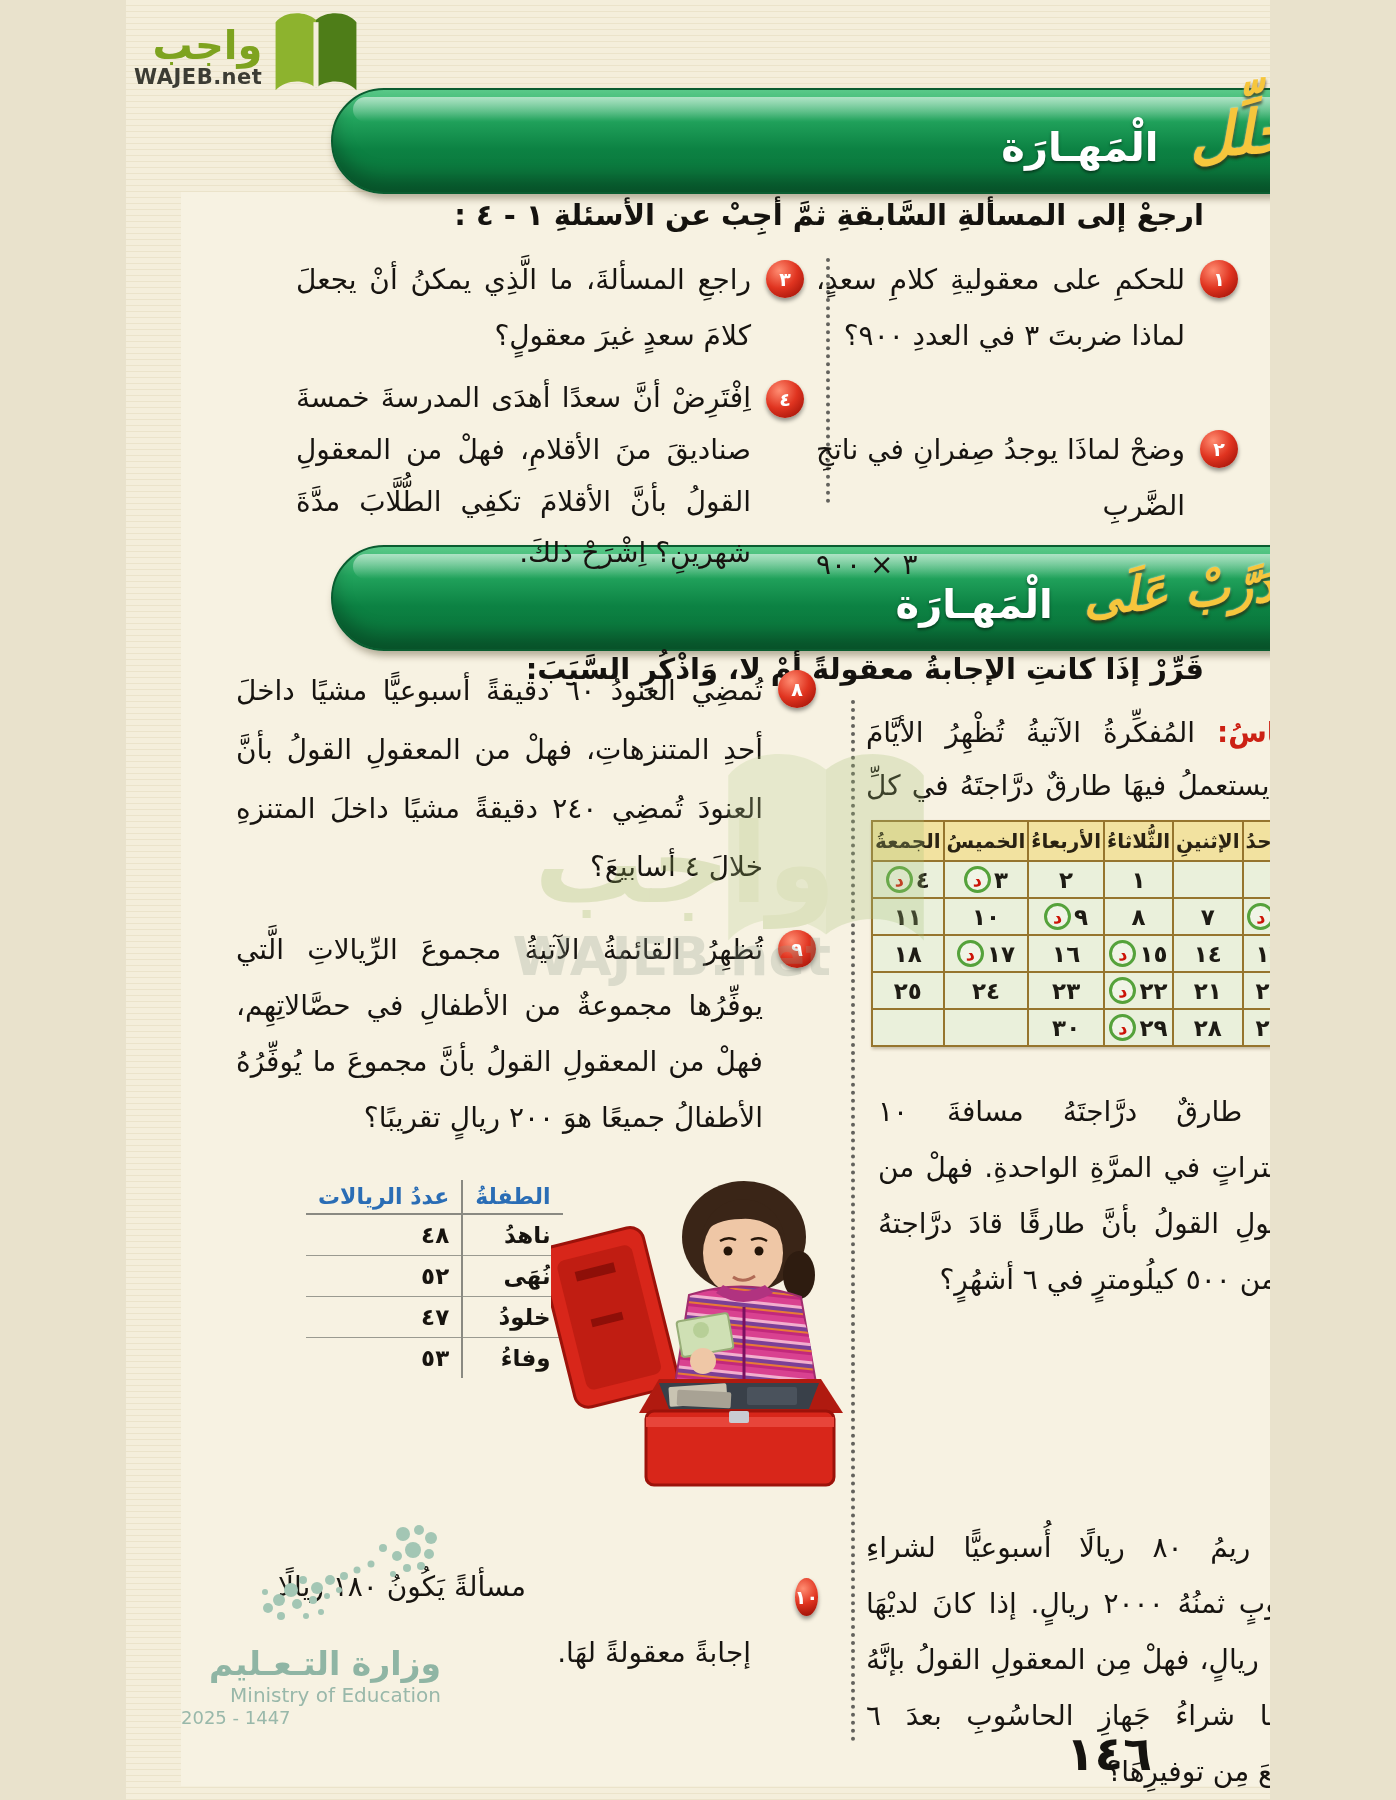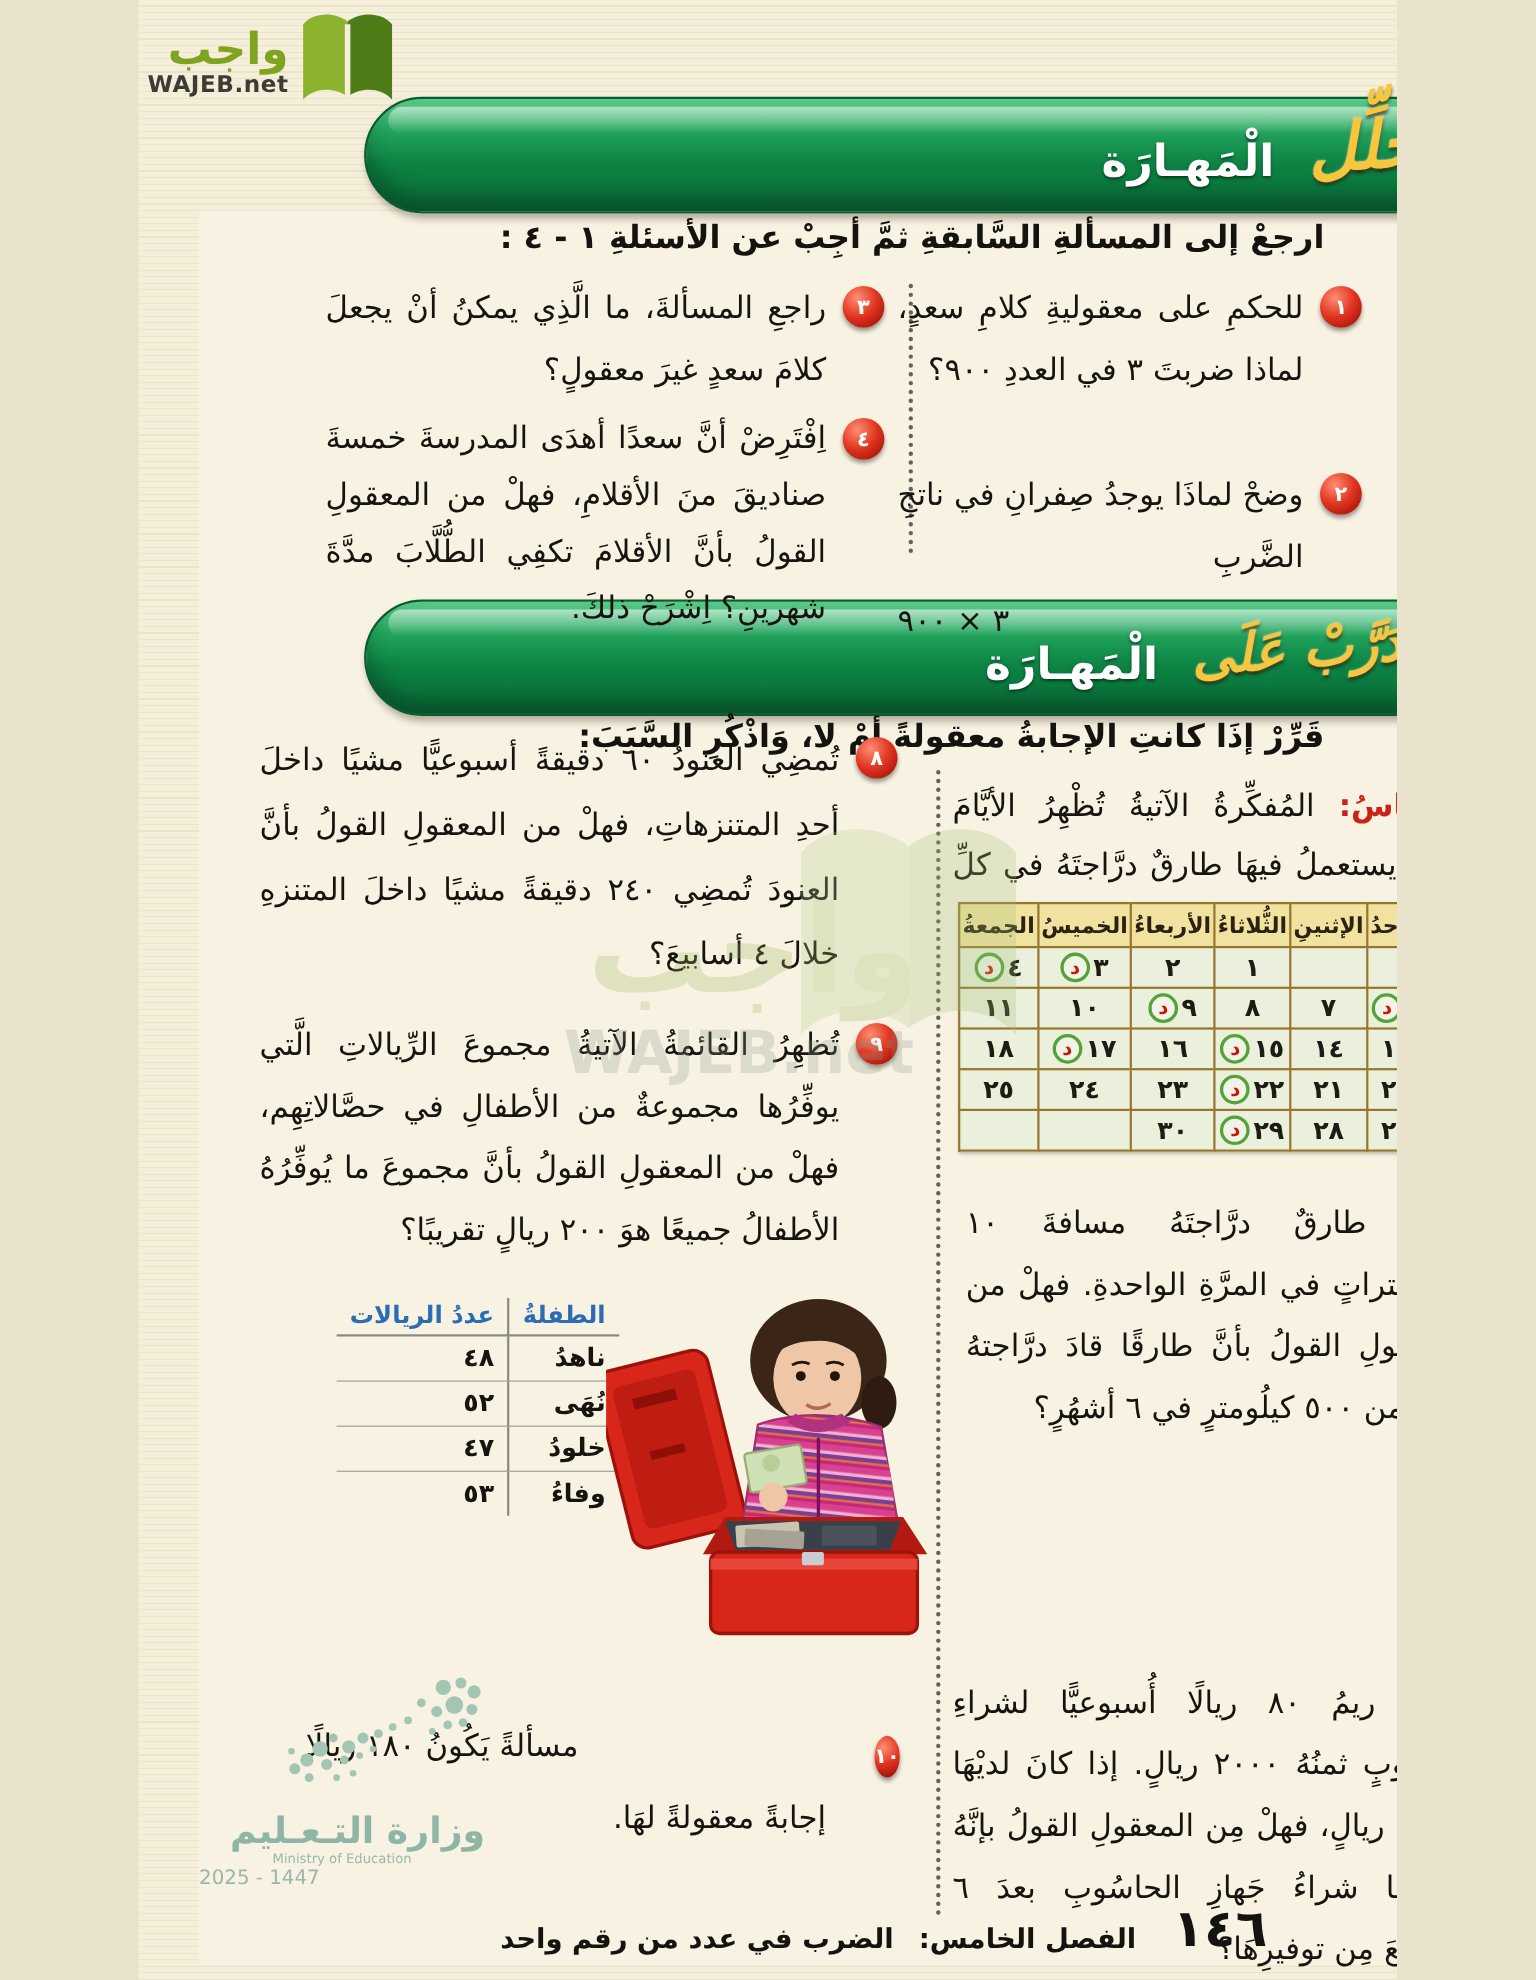--- a/index.html
+++ b/index.html
@@ -72,21 +72,21 @@
 
   
   .watermark{position:absolute;left:420px;top:700px;width:520px;height:310px;z-index:6;opacity:.26;pointer-events:none;}
   .watermark .wm-ar{position:absolute;right:230px;top:100px;font-size:110px;font-weight:bold;color:#9ab55e;}
   .watermark .wm-en{position:absolute;right:235px;top:225px;font-size:54px;font-weight:bold;color:#8f9b8b;direction:ltr;}
   .watermark svg{position:absolute;left:170px;top:10px;}
 
   
   .ministry{position:absolute;left:55px;top:1518px;width:260px;z-index:2;}
   .ministry .m-ar{font-size:33px;font-weight:bold;color:#8fb5a4;margin-top:4px;}
-  .ministry .m-en{font-size:12px;color:#99b8aa;direction:ltr;text-align:center;}
+  .ministry .m-en{font-size:20px;color:#99b8aa;direction:ltr;text-align:right;}
   .ministry .m-yr{font-size:18px;color:#99b8aa;direction:ltr;text-align:left;}
   .footer-chapter{position:absolute;right:237px;top:1748px;font-size:25px;font-weight:bold;color:#15130f;z-index:2;}
   .footer-page{position:absolute;right:118px;top:1726px;font-size:47px;font-weight:bold;color:#15130f;z-index:2;}
 </style>
 </head>
 <body>
 
 <div class="page">
   <div class="panel"></div>
   <div class="crop" style="left:1332px;top:128px;width:64px;height:2px;"></div>
@@ -503,18 +503,14 @@
         <circle cx="55" cy="98" r="3"></circle>
           <circle cx="70" cy="94" r="3"></circle>
           <circle cx="88" cy="72" r="3"></circle>
       </g>
     </svg>
     <div class="m-ar">وزارة التـعـليم</div>
     <div class="m-en">Ministry of Education</div>
     <div class="m-yr">2025 - 1447</div>
   </div>
 
-  <div class="footer-chapter">
-    <span>الفصل الخامس:</span>
-    <span style="margin-right:14px;">الضرب في عدد من رقم واحد</span>
-  </div>
   <div class="footer-page">١٤٦</div>
 </div>
 
 </body></html>

